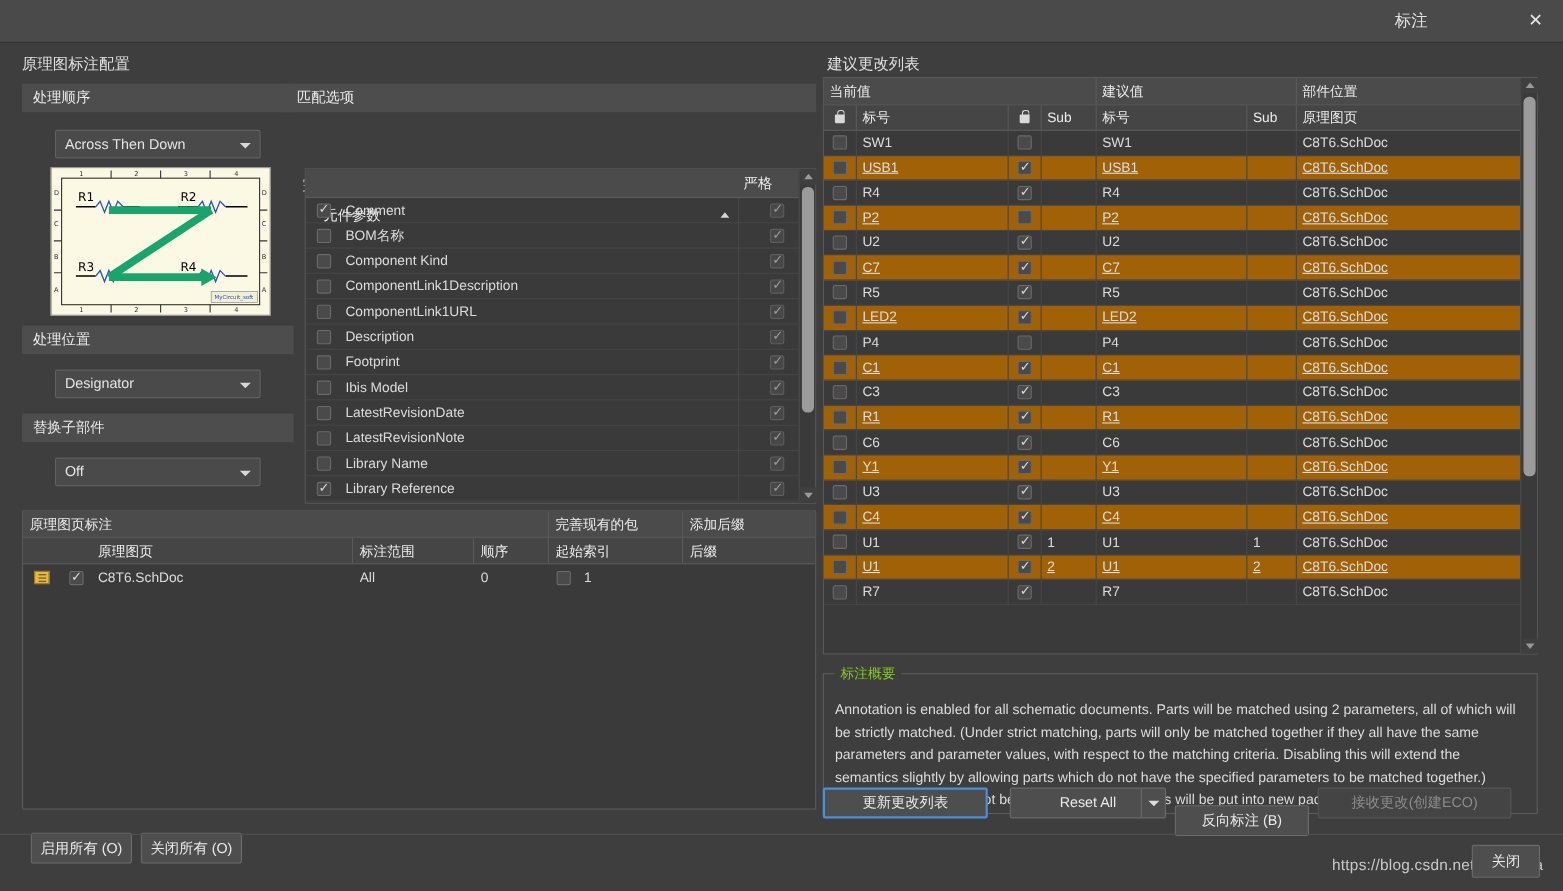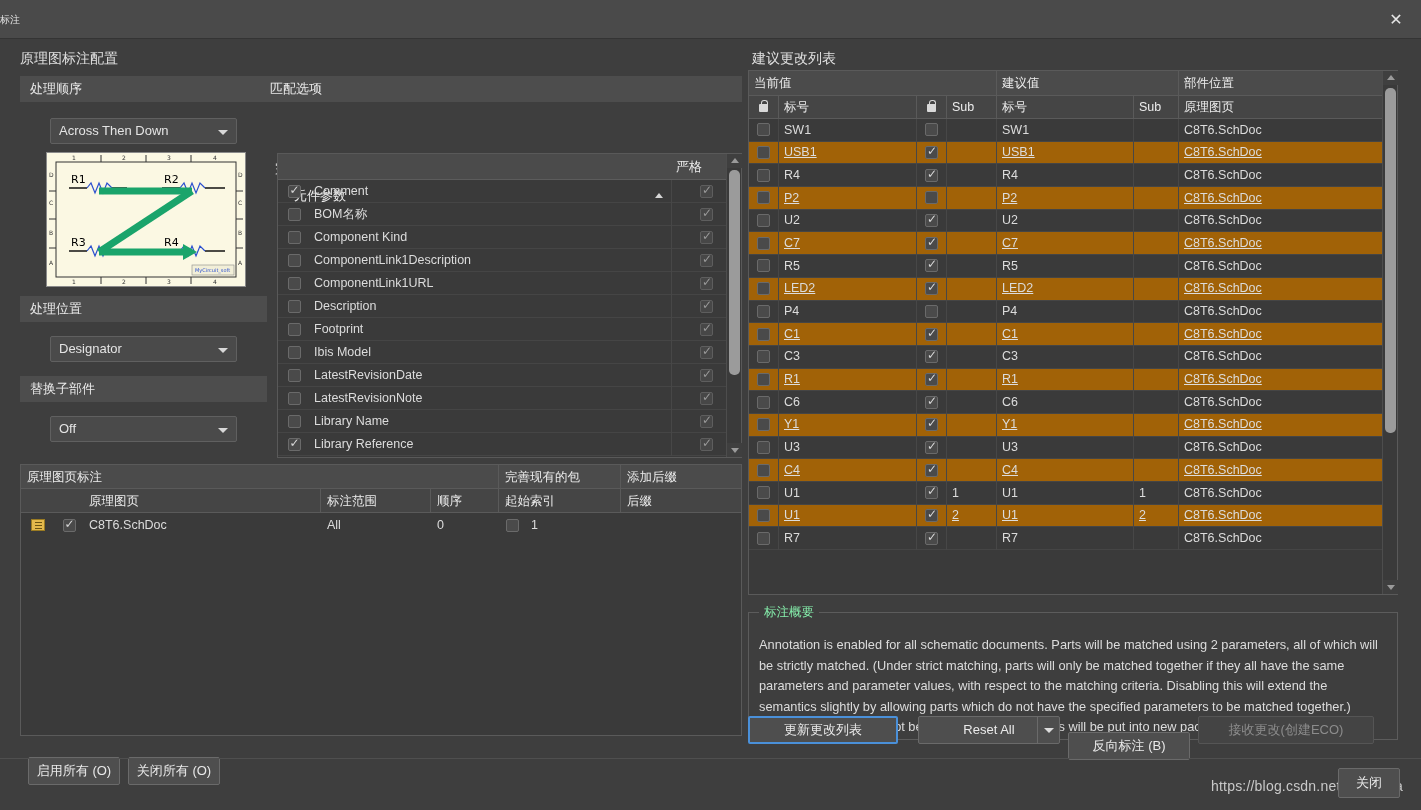--- a/index.html
+++ b/index.html
@@ -12,21 +12,21 @@
   }
   .dialog { position: relative; width: 1421px; height: 810px; background: #3e3e3e; }
 
   
   .titlebar {
     position: absolute; left: 0; top: 0; width: 1421px; height: 39px;
     background: #4a4a4a; border-bottom: 1px solid #343434;
   }
   .titlebar-text {
     position: absolute; left: 0; top: 0; width: 1298px; height: 39px;
-    line-height: 39px; text-align: left; font-size: 10px; color: #e2e2e2;
+    line-height: 39px; text-align: right; font-size: 15px; color: #e2e2e2;
   }
   .close-x {
     position: absolute; right: 12px; top: 8px; width: 26px; height: 24px;
     line-height: 24px; text-align: center; font-size: 16px; color: #e6e6e6; cursor: pointer;
   }
 
   
   .panel-left  { position: absolute; left: 8px;  top: 40px; width: 735px; height: 712px; }
   .panel-right { position: absolute; left: 748px; top: 40px; width: 665px; height: 712px; }
 
@@ -156,21 +156,21 @@
   .lockicon::after { content: ""; position: absolute; left: 2px; top: -4px; width: 5px; height: 4px;
             border: 1.5px solid #d9d9d9; border-bottom: none; border-radius: 3px 3px 0 0; }
 
   
   .summary {
     position: absolute; left: 0; top: 572px; width: 650px; height: 128px;
     border: 1px solid #5c5c5c;
   }
   .summary-legend {
     position: absolute; left: 10px; top: -9px; background: #3e3e3e;
-    padding: 0 5px; font-size: 12.5px; color: #86efac;
+    padding: 0 5px; font-size: 12.5px; color: #84cc16;
   }
   .summary-text {
     padding: 22px 12px 0 10px; font-size: 12.8px; line-height: 20.5px; color: #dcdcdc;
   }
 
   
   .btn {
     background: #4e4e4e; border: 1px solid #6a6a6a; border-radius: 2px;
     color: #eaeaea; font-size: 13px; height: 28px; line-height: 26px;
     text-align: center; cursor: pointer; display: inline-block;

